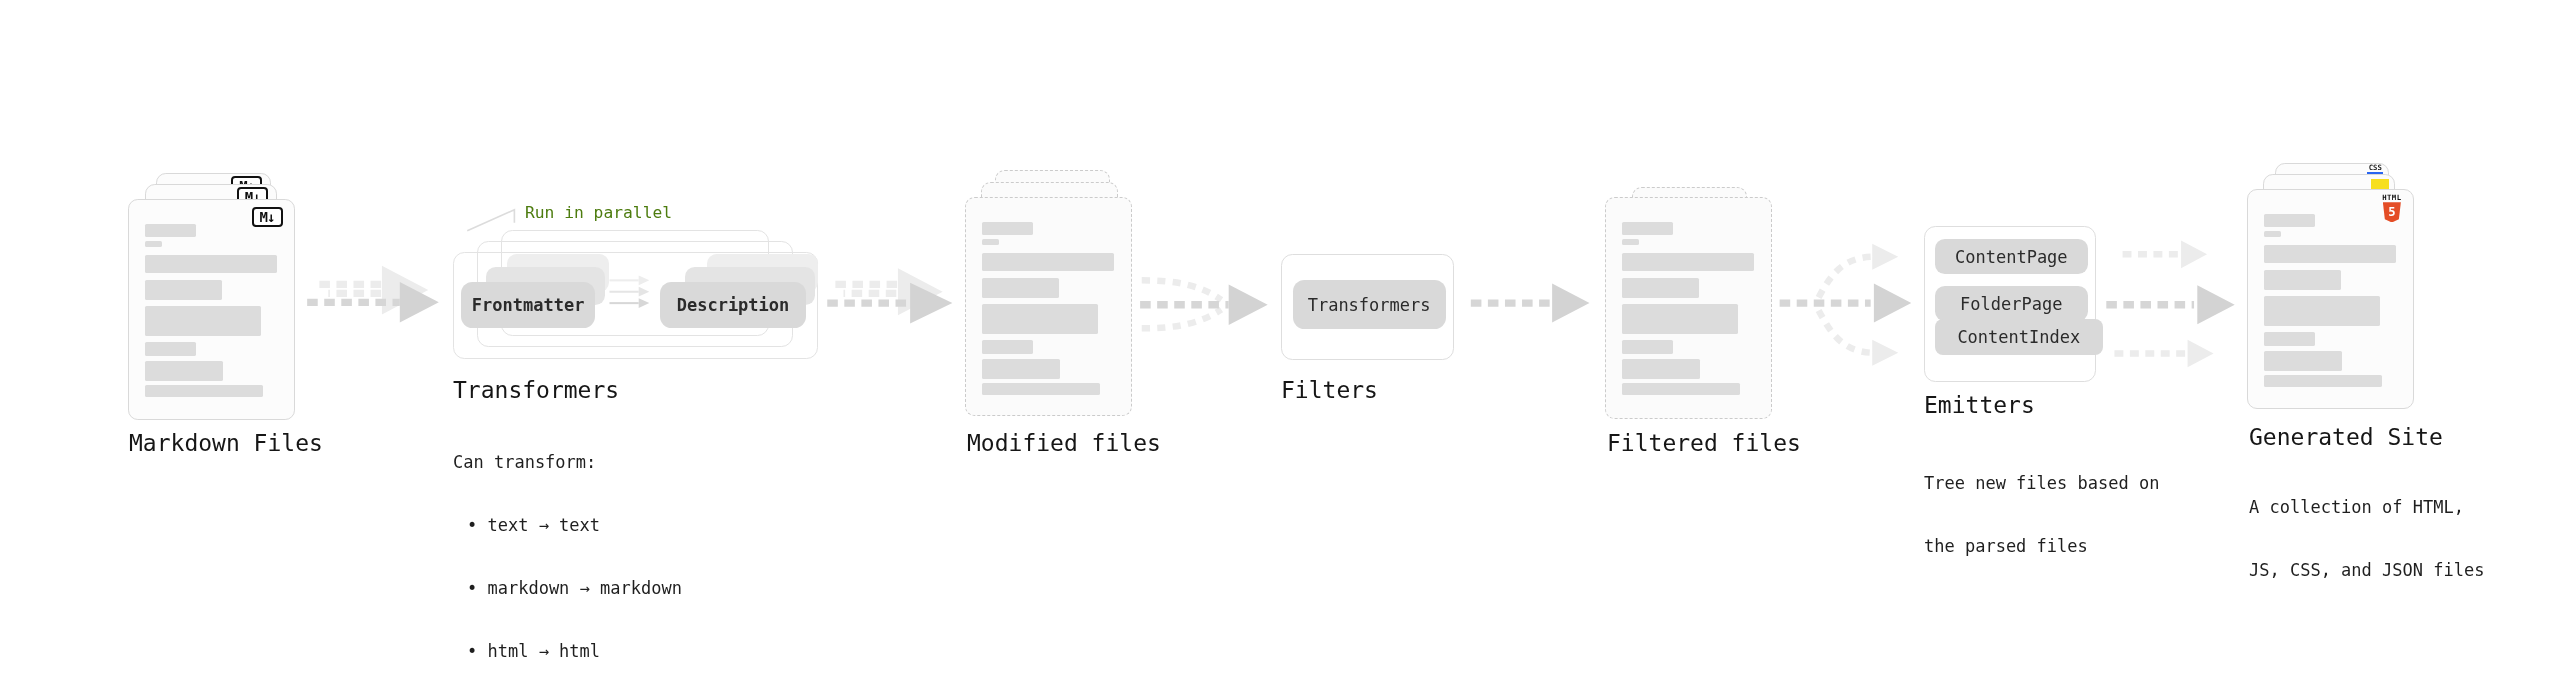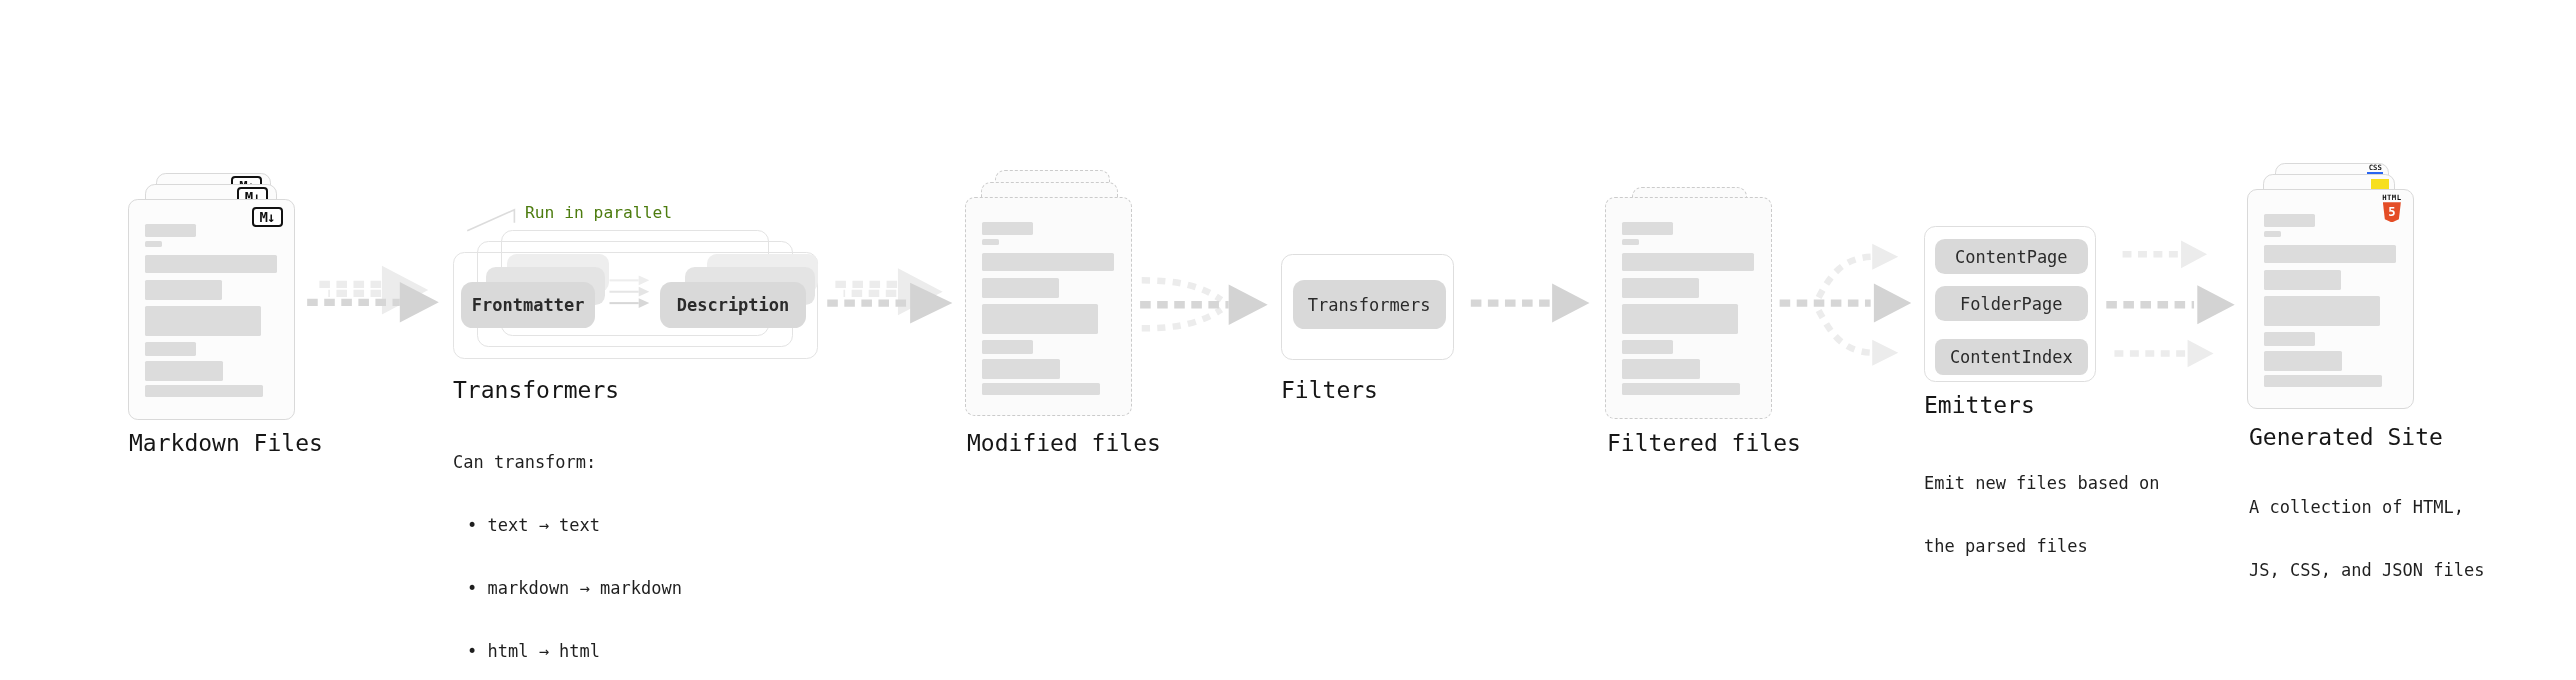--- a/index.html
+++ b/index.html
@@ -190,25 +190,25 @@
           <div class="bar" style="top: 161px; width: 78px; height: 19.5px;"></div>
           <div class="bar" style="top: 185px; width: 118px; height: 12.2px;"></div>
         </div>
     </div>
   </div>
   <div class="sec-title" style="left:1607px;top:429px;">Filtered files</div>
 
   <div class="box" style="left:1924px;top:226px;width:172px;height:156px;">
     <div class="pill" style="left:9.8px;top:12.2px;width:153px;height:35px;border-radius:9.8px;">ContentPage</div>
     <div class="pill" style="left:9.8px;top:59px;width:153px;height:35px;border-radius:9.8px;">FolderPage</div>
-    <div class="pill" style="left:9.8px;top:112px;width:153px;height:36px;border-radius:8px;">ContentIndex</div>
+    <div class="pill" style="left:9.8px;top:92px;width:168px;height:36px;border-radius:8px;">ContentIndex</div>
   </div>
   <div class="sec-title" style="left:1924px;top:391px;">Emitters</div>
   <div class="sec-desc" style="left:1924px;top:431px;">
-    <div>Emit new files based on</div>
+    <div>Tree new files based on</div>
     <div>the parsed files</div>
   </div>
 
   <div class="doc-stack" style="left:2247px;top:189px;width:167px;height:220px;">
     <div class="doc-card" style="left:28.4px;top:-26px;width:114px;height:57px;">
       <div class="css-badge" style="top:0.8px;right:4.1px;">
         <span class="css-label">CSS</span>
         <span class="css-bar"></span>
       </div>
     </div>

